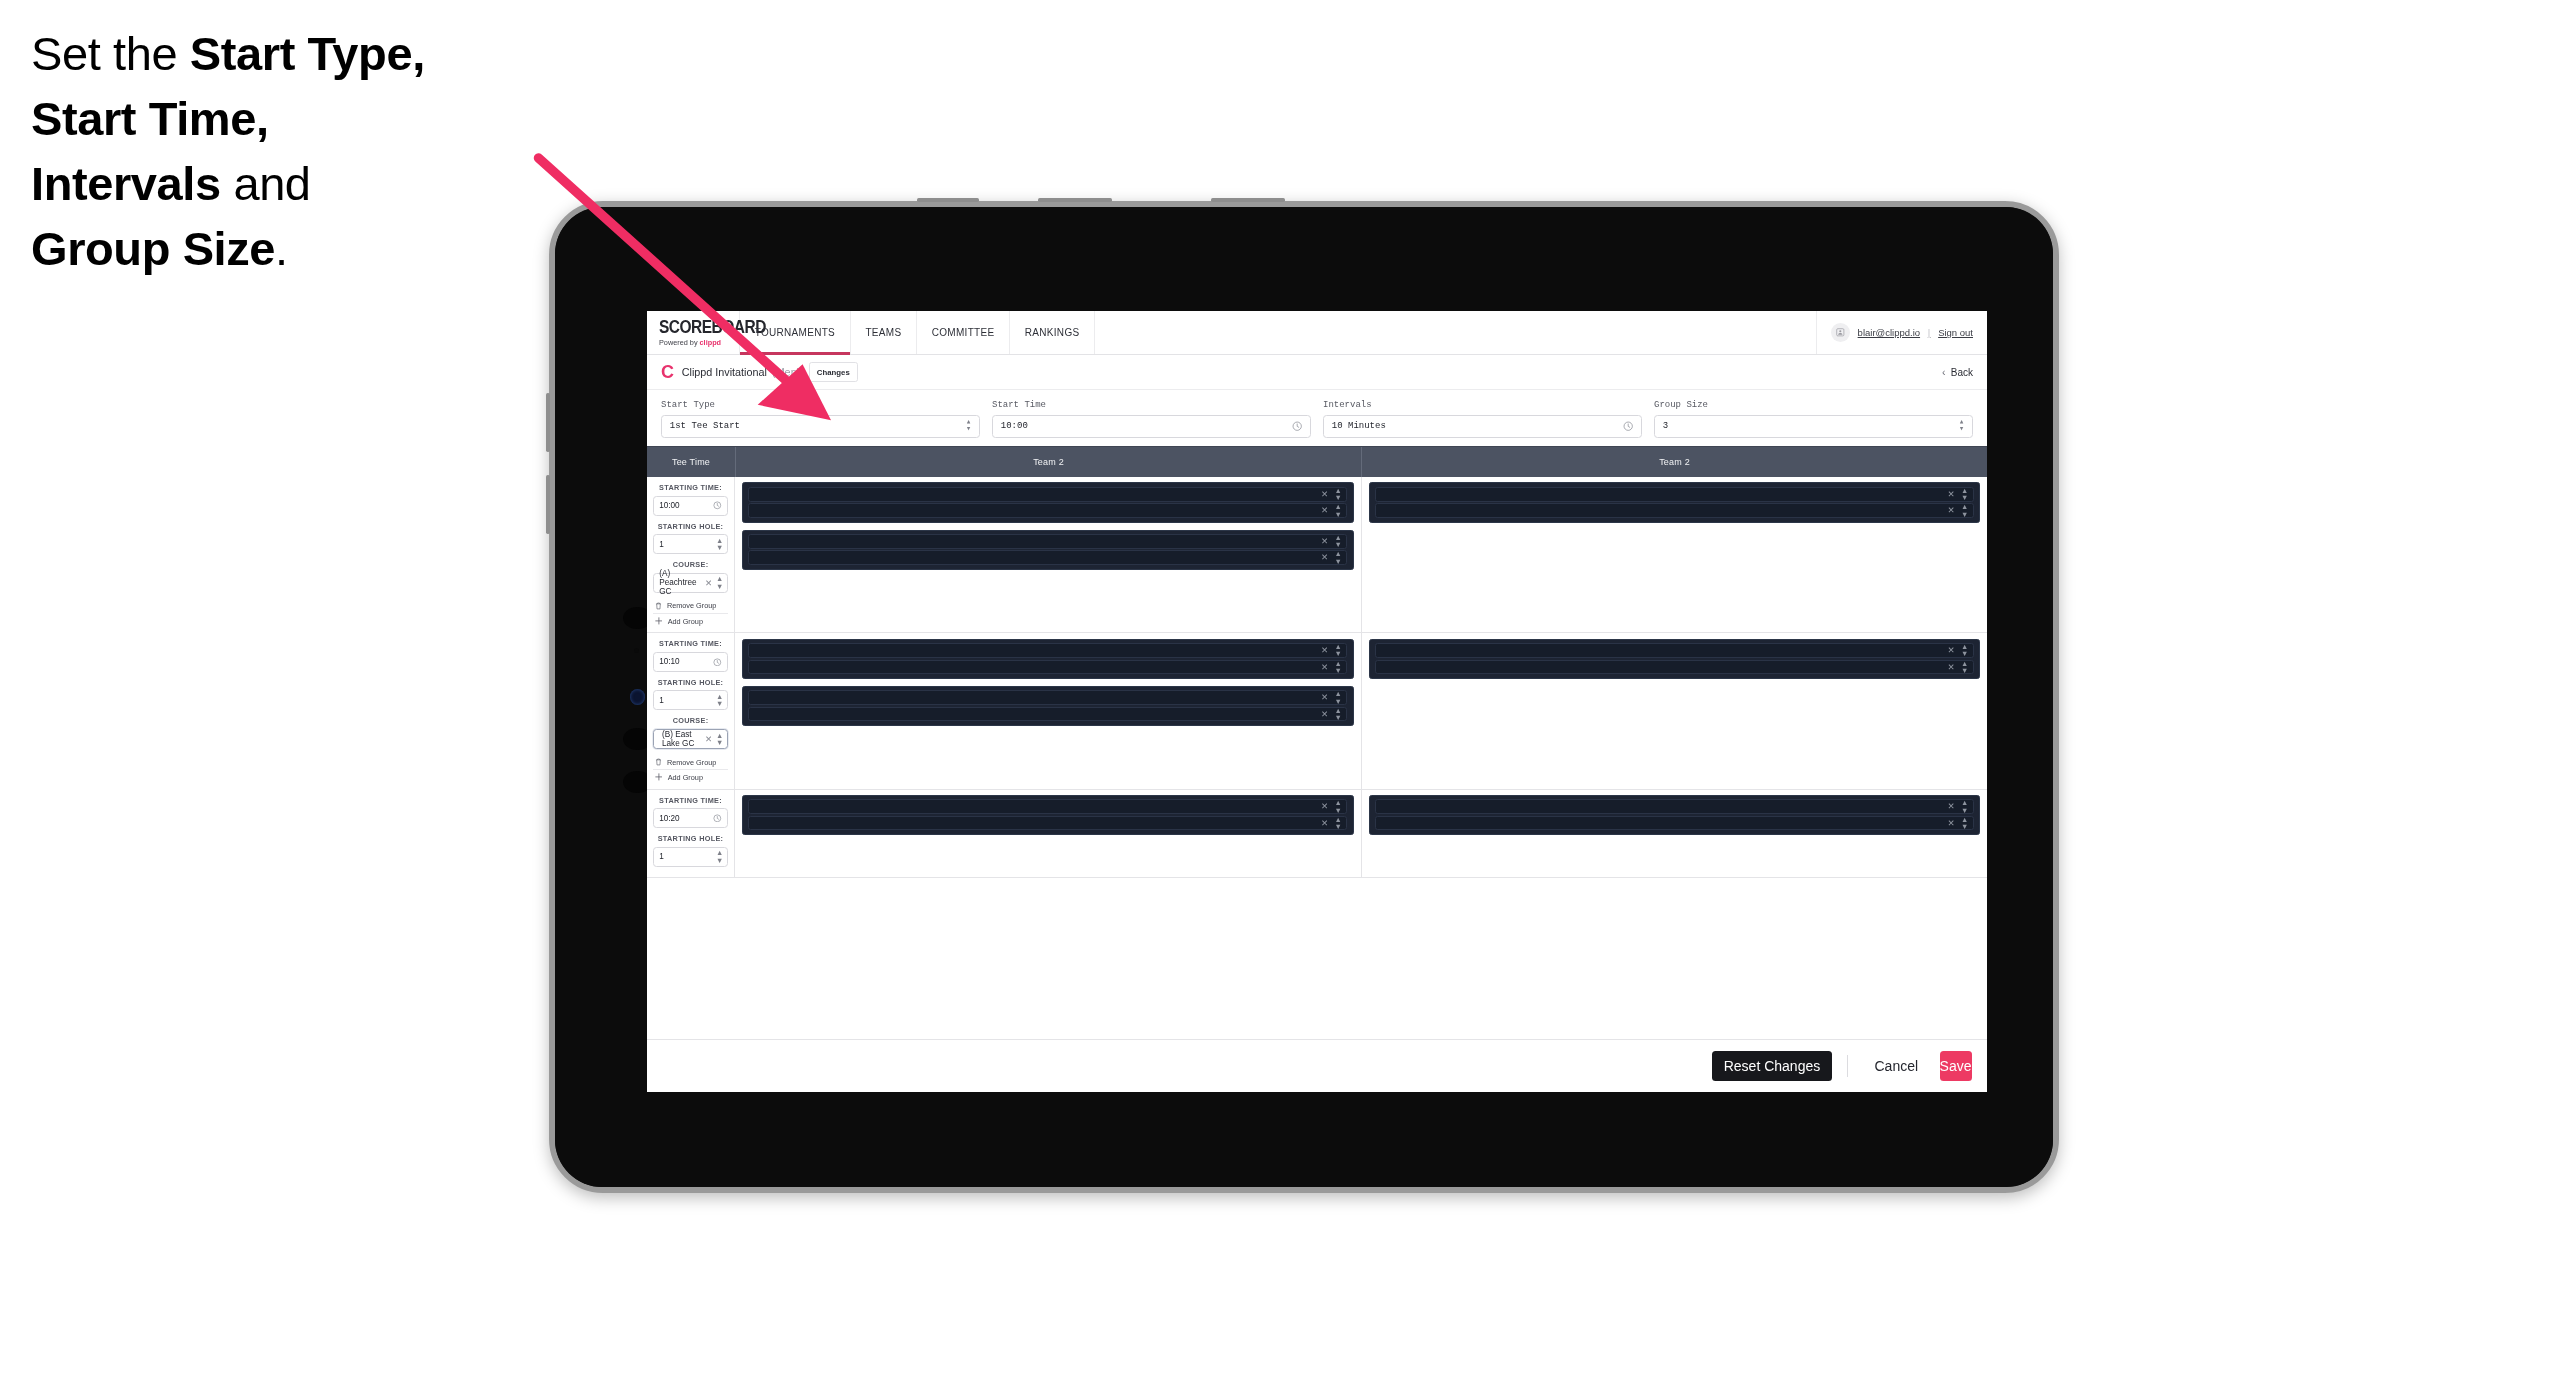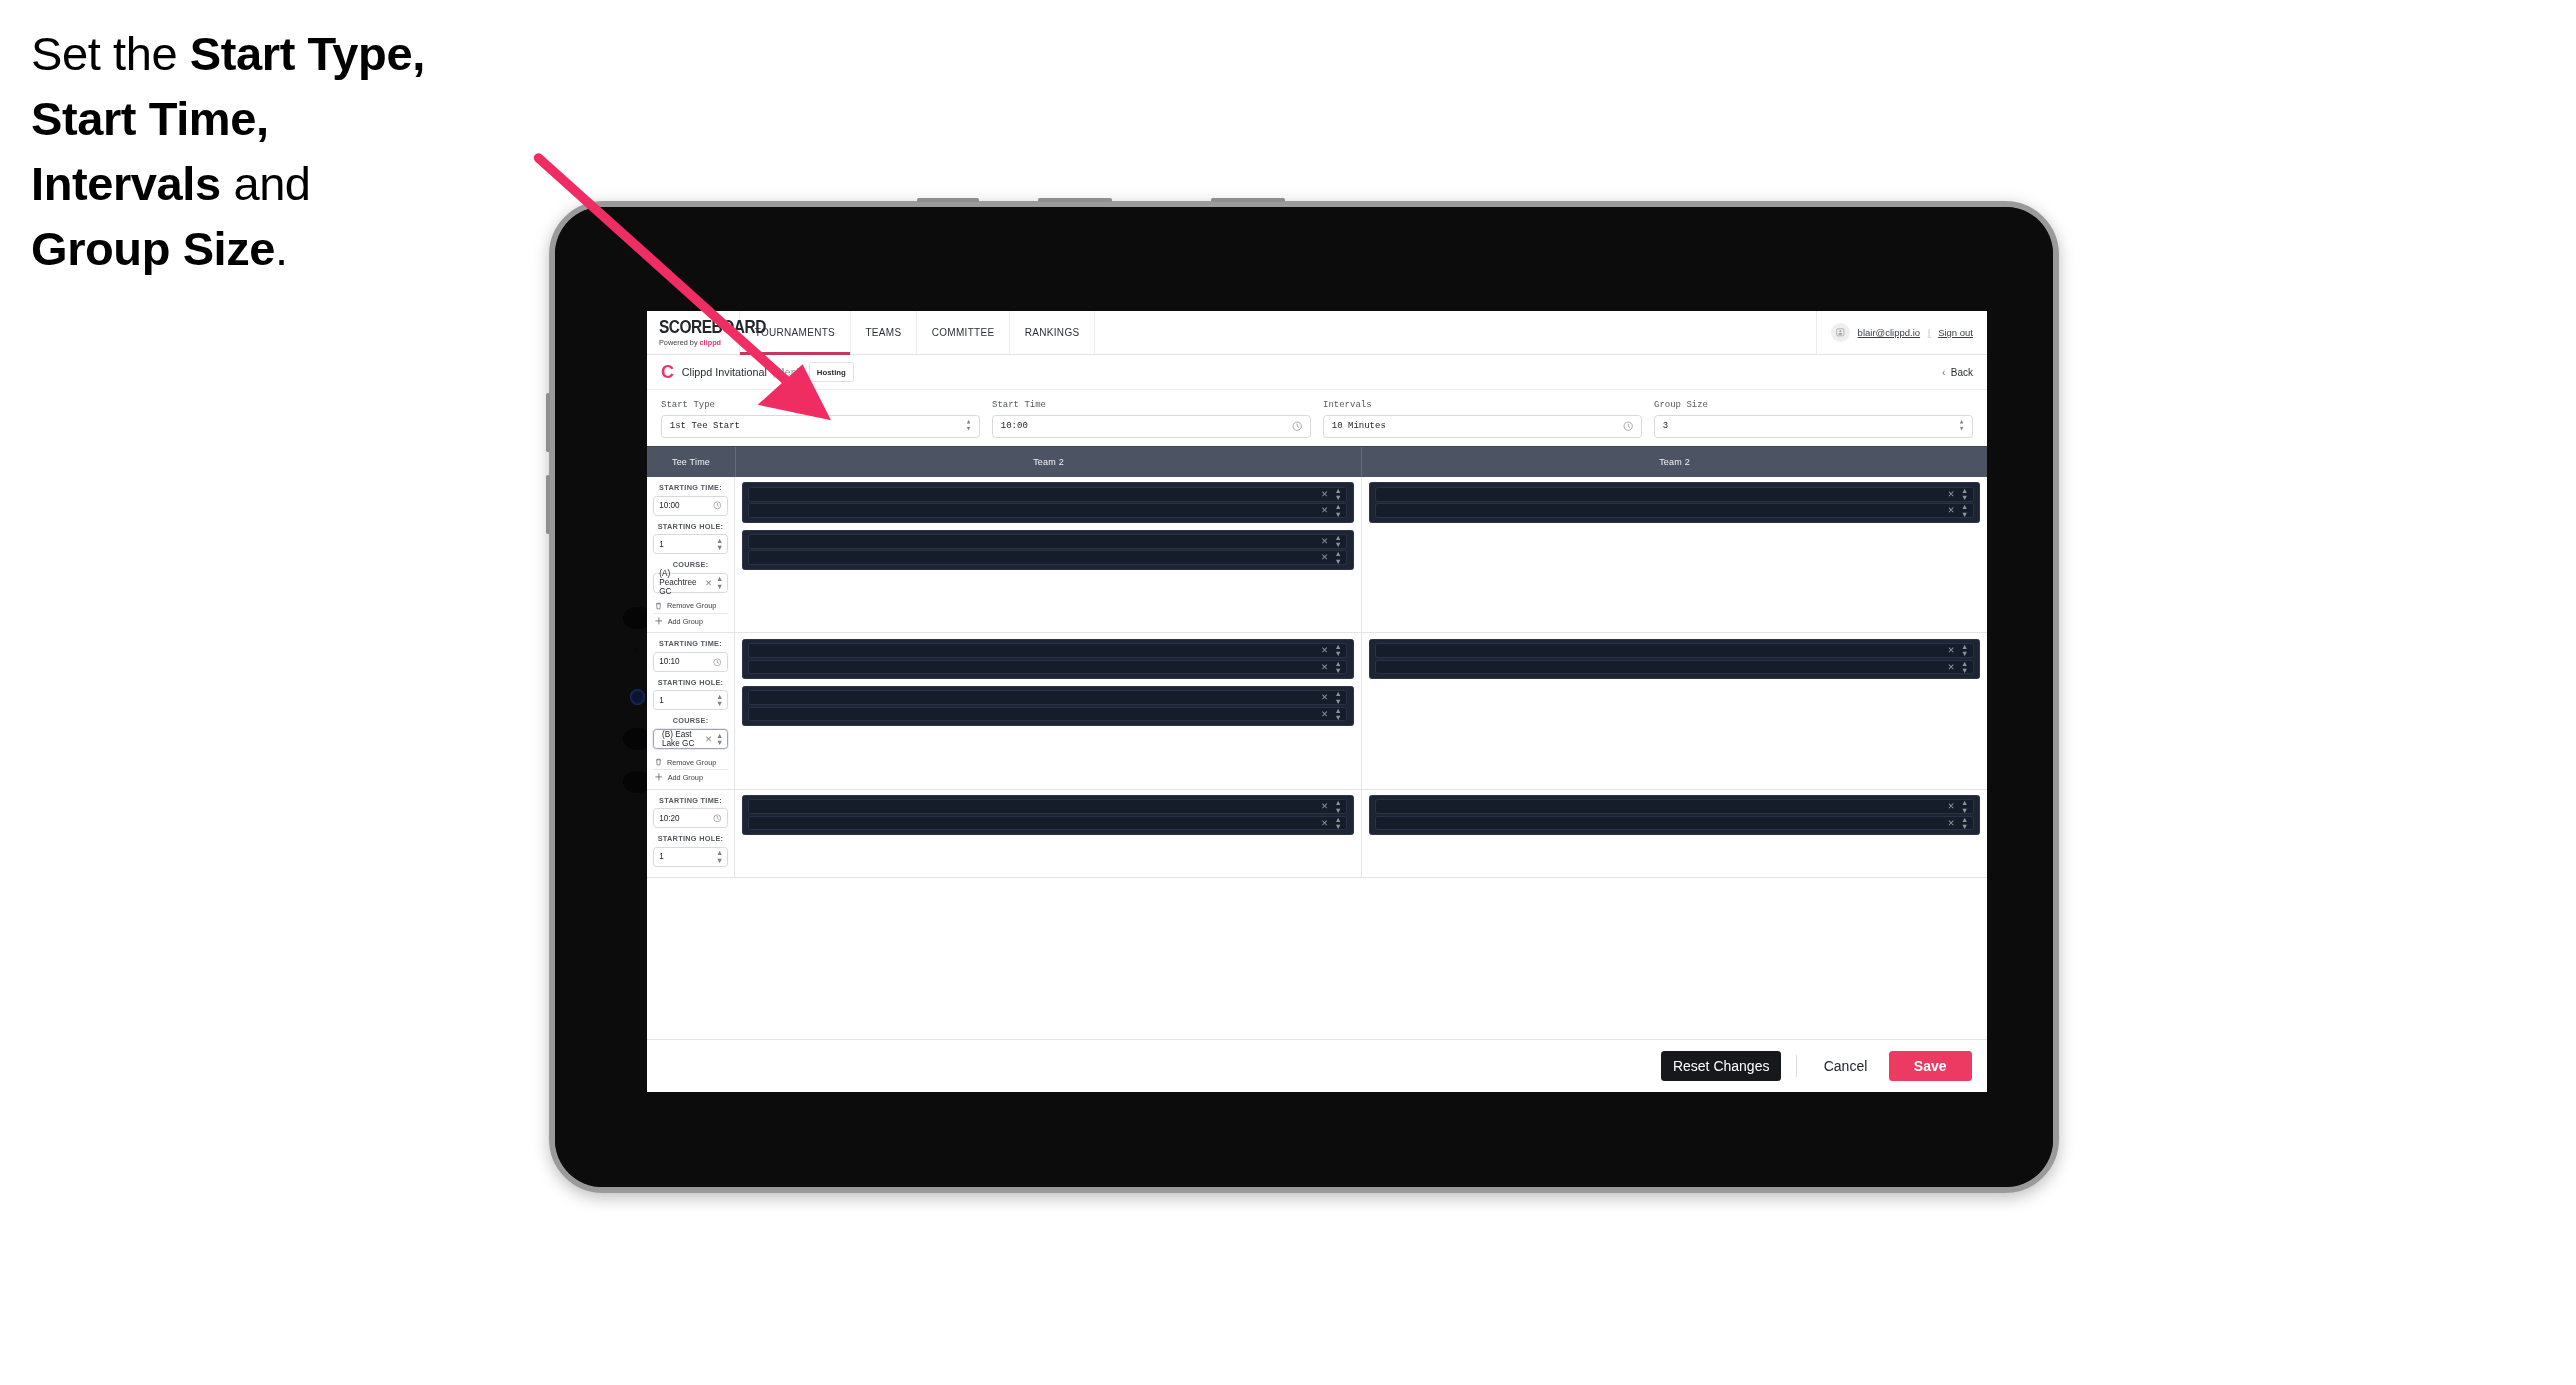--- a/index.html
+++ b/index.html
@@ -251,21 +251,21 @@
     font-size: 14px; border-radius: 3.5px; cursor: pointer;
     display: flex; align-items: center; justify-content: center;
     white-space: nowrap;
   }
   #btn-reset {
     background: #17181c; color: #fff; padding: 7px 12px; font-weight: 400;
   }
   #btn-sep { width: 0.9px; height: 22.4px; background: #dcdce0; margin: 0 14.7px; }
   #btn-cancel { color: #24262e; padding: 7px 12px; background: transparent; }
   #btn-save {
-    background: #ed3a63; color: #fff; padding: 7px 25px; margin-left: 9.5px; font-weight: bold;
+    background: #ed3a63; color: #fff; padding: 7px 0; margin-left: 9.5px;
   }
 
   
   #arrow { position: absolute; left: 0; top: 0; pointer-events: none; }
 </style>
 </head>
 <body>
 
 <div id="caption">
   <span>Set the </span><b>Start Type,</b><br>
@@ -325,21 +325,21 @@
           <span>blair@clippd.io</span>
           <span class="divider">|</span>
           <span id="signout">Sign out</span>
         </div>
       </div>
 
       <div id="titlebar">
         <div id="c-mark">C</div>
         <div id="tourney-name">Clippd Invitational</div>
         <div id="tourney-gender">(Men)</div>
-        <div id="hosting-badge">Hosting</div>
+        <div id="hosting-badge">Changes</div>
         <div id="titlebar-spacer"></div>
         <div id="back-link">
           <span class="chev">‹</span>
           <span>Back</span>
         </div>
       </div>
 
       <div id="settings-row">
 
         <div class="field">

